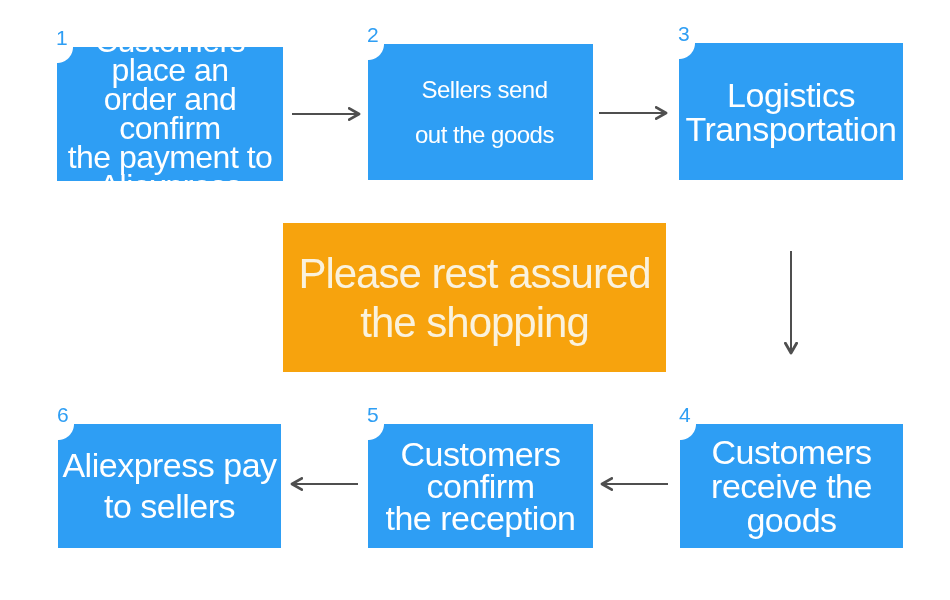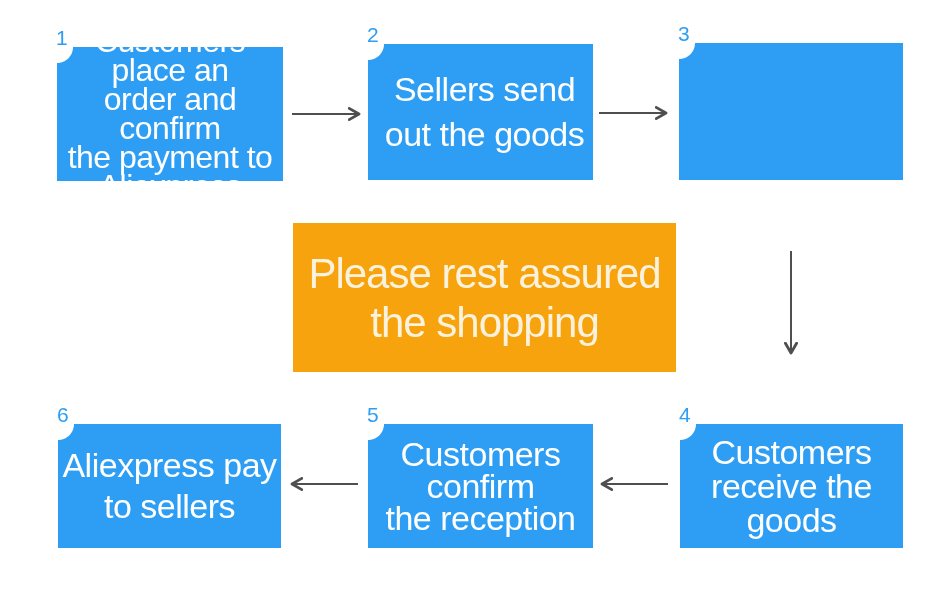--- a/index.html
+++ b/index.html
@@ -39,30 +39,30 @@
   }
 
   #step1 { left: 57px;  top: 47px;  width: 226px; height: 134px; }
   #step2 { left: 368px; top: 44px;  width: 225px; height: 136px; }
   #step3 { left: 679px; top: 43px;  width: 224px; height: 137px; }
   #step4 { left: 680px; top: 424px; width: 223px; height: 124px; }
   #step5 { left: 368px; top: 424px; width: 225px; height: 124px; }
   #step6 { left: 58px;  top: 424px; width: 223px; height: 124px; }
 
   #step1 .step-text { font-size: 32px; line-height: 29px; }
-  #step2 .step-text { font-size: 34px; line-height: 45px; margin-left: 8px; }
+  #step2 .step-text { font-size: 24px; line-height: 45px; margin-left: 8px; }
   #step3 .step-text { font-size: 34px; line-height: 34px; }
   #step4 .step-text { font-size: 34px; line-height: 34px; }
   #step5 .step-text { font-size: 34px; line-height: 32px; }
   #step6 .step-text { font-size: 34px; line-height: 41px; }
 
   
   #centerbox {
     position: absolute;
-    left: 293px; top: 223px; width: 383px; height: 149px;
+    left: 283px; top: 223px; width: 383px; height: 149px;
     background: var(--center-bg, #f7a30d);
     color: var(--center-text, #faf2dd);
     display: flex;
     align-items: center;
     justify-content: center;
     text-align: center;
   }
   #centerbox .center-text {
     white-space: pre-line;
     font-size: 42px;
@@ -96,20 +96,22 @@
   </div>
 
   <div class="step" id="step2">
     <span class="step-num">2</span>
     <div class="step-text">Sellers send
 out the goods</div>
   </div>
 
   <div class="step" id="step3">
     <span class="step-num">3</span>
+    <div class="step-text">Logistics
+Transportation</div>
   </div>
 
   <div class="step" id="step4">
     <span class="step-num">4</span>
     <div class="step-text">Customers
 receive the
 goods</div>
   </div>
 
   <div class="step" id="step5">

